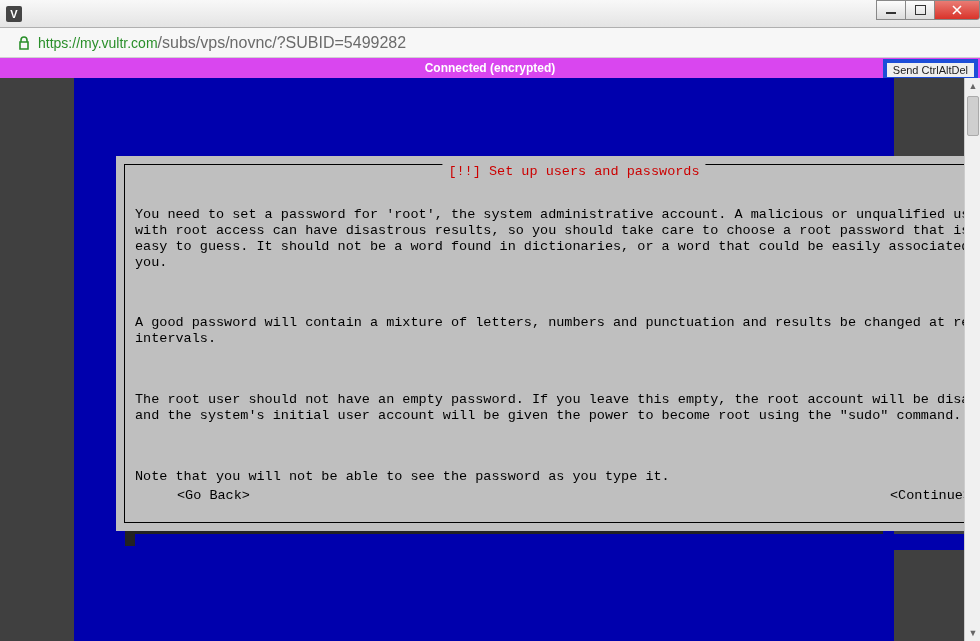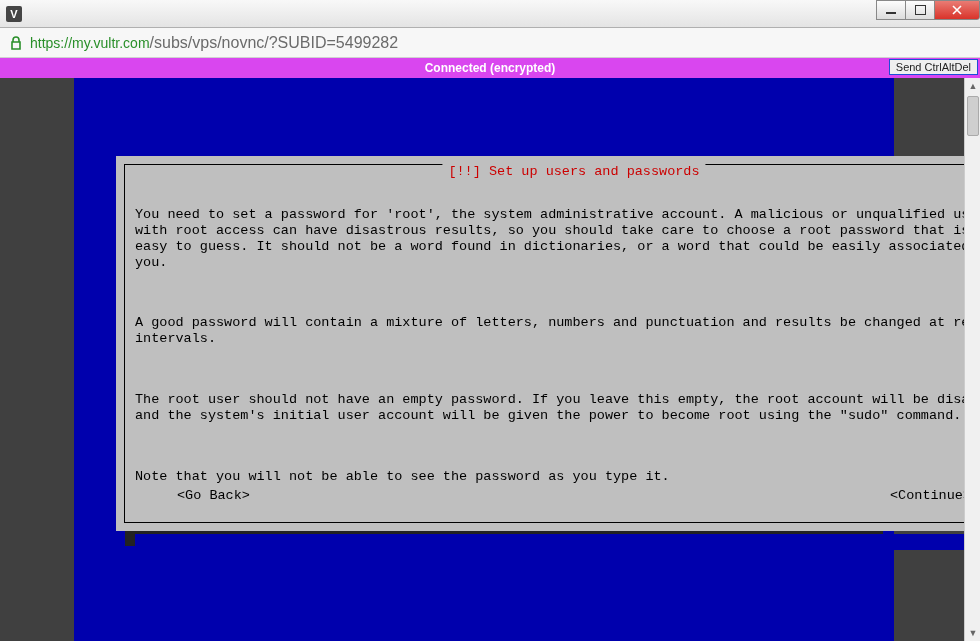--- a/index.html
+++ b/index.html
@@ -56,21 +56,21 @@
   }
   .win-btn.min::before { content:""; width:10px; height:2px; background:#333; margin-top:6px;}
   .win-btn.max::before { content:""; width:9px; height:8px; border:1px solid #333; }
   .win-btn.close svg { width:10px; height:10px; }
 
   .addr-bar {
     height: 30px;
     background: #f7f7f7;
     border-bottom: 1px solid #d0d0d0;
     display: flex; align-items: center;
-    padding: 0 10px;
+    padding: 0 18px;
   }
   .lock-icon {
     width: 12px; height: 14px; margin-right: 8px;
     color: #2a8f2a;
   }
   .url-host { color: #2a8f2a; font-size: 14px; }
   .url-path { color: #6b6b6b; font-size: 16px; }
 
   
   .vnc-wrap {
@@ -84,21 +84,21 @@
     color: #fff;
     display: flex;
     align-items: center;
     justify-content: center;
     font-weight: bold;
     font-size: 12px;
     position: relative;
   }
   .send-cad {
     position: absolute; right: 2px; top: 1px;
-    background: #efefef; border: 1px solid #1d4ed8;
+    background: #efefef; border: 4px solid #1d4ed8;
     padding: 1px 6px; font-size: 11px;
     color: #222; cursor: pointer;
   }
   .vnc-canvas {
     position: relative;
     background: #404040;
     height: calc(100% - 20px);
     overflow: hidden;
   }
   .vscroll {

